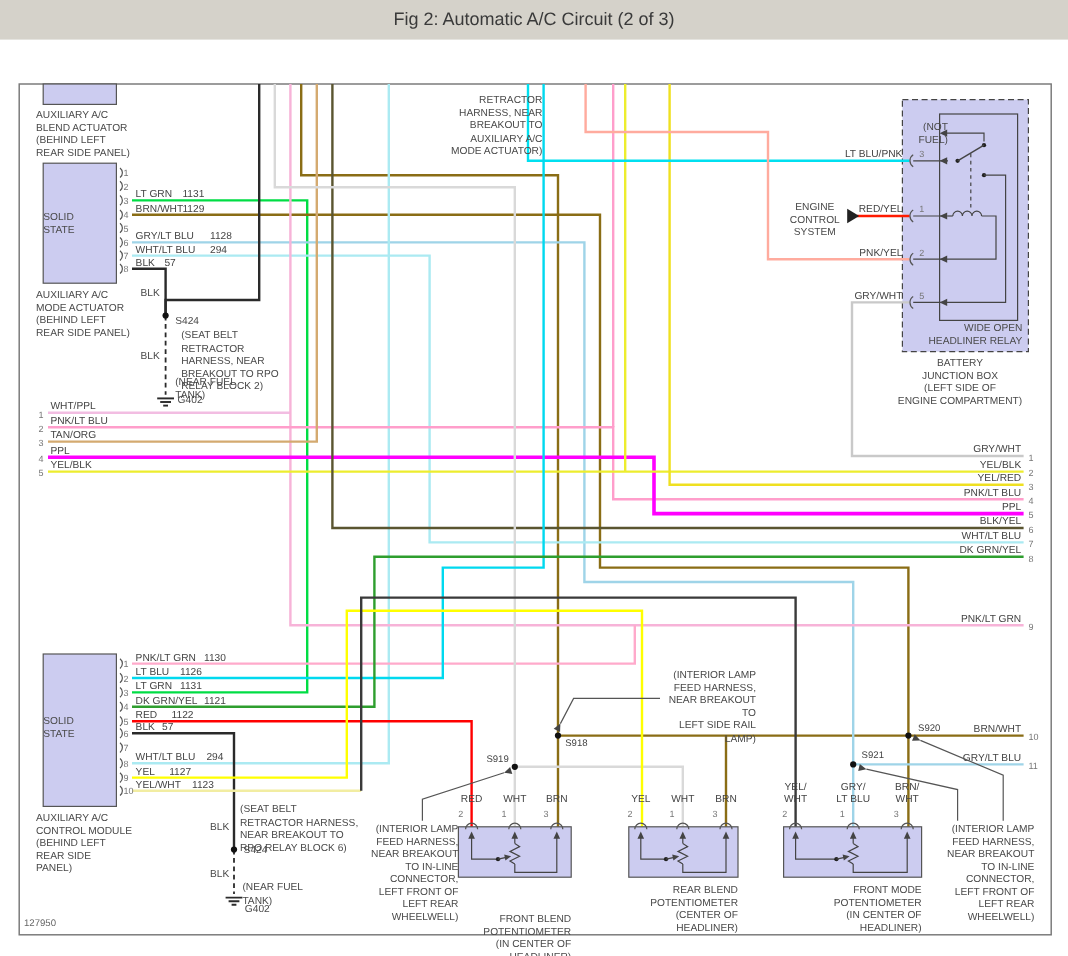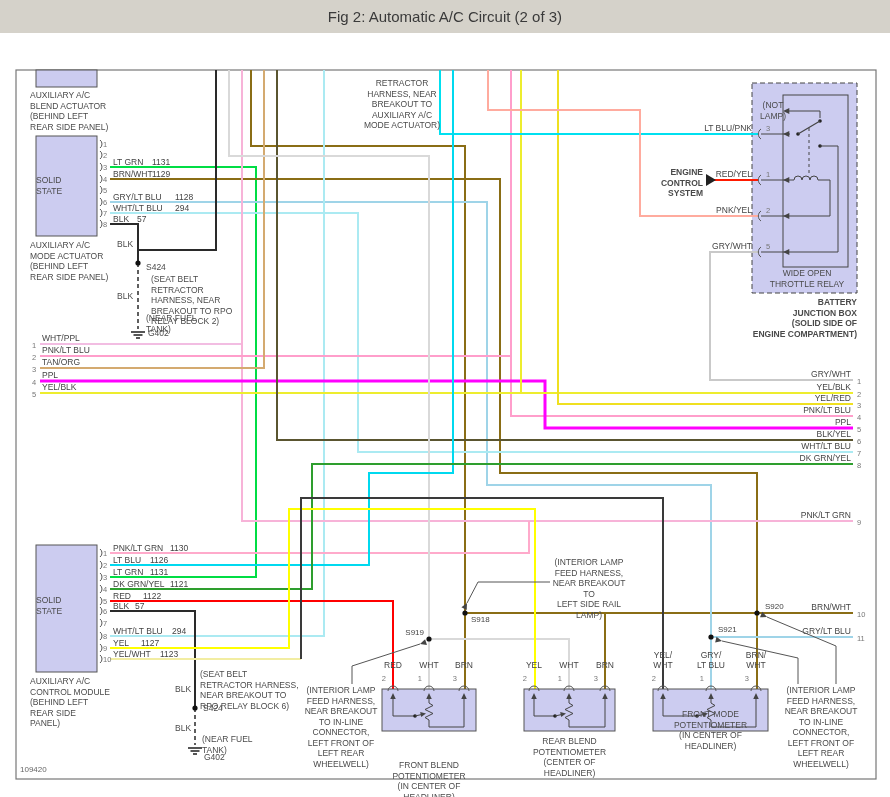--- a/index.html
+++ b/index.html
@@ -3,22 +3,22 @@
 <meta charset="utf-8">
 <style>
   html,body{margin:0;padding:0;background:#fff;}
   #stage{position:relative;width:890px;height:797px;background:#fff;overflow:hidden;
          font-family:"Liberation Sans",sans-serif;}
   .titlebar{position:absolute;left:0;top:0;width:890px;height:33px;background:#d5d2ca;
             display:flex;align-items:center;justify-content:center;
             font-size:15px;color:#3a3a3a;}
   .lbl{position:absolute;font-size:8.5px;line-height:10.5px;color:#4a4a4a;
        white-space:pre-line;}
-  .ctr{text-align:center;}
-  .rgt{text-align:right;font-weight:bold;}
+  .ctr{text-align:right;}
+  .rgt{text-align:center;}
   .solidstate{font-size:8.5px;color:#4a4a4a;text-align:left;}
   svg{position:absolute;left:0;top:0;}
   .docid{font-size:8px;color:#666;}
 </style>
 </head>
 <body>
 
 <div id="stage">
   <div class="titlebar">Fig 2: Automatic A/C Circuit (2 of 3)</div>
 
@@ -313,26 +313,26 @@
 RELAY BLOCK 2)</div>
   <div class="lbl" style="left:117px;top:291px">BLK</div>
   <div class="lbl" style="left:146px;top:313px;width:60px">(NEAR FUEL
 TANK)</div>
   <div class="lbl" style="left:148px;top:328px">G402</div>
 
   <div class="lbl rgt" style="left:655px;top:167px;width:48px">ENGINE
 CONTROL
 SYSTEM</div>
   <div class="lbl ctr" style="left:756px;top:100px;width:34px">(NOT
-LAMP)</div>
+FUEL)</div>
   <div class="lbl ctr" style="left:762px;top:268px;width:90px">WIDE OPEN
-THROTTLE RELAY</div>
+HEADLINER RELAY</div>
   <div class="lbl rgt" style="left:743px;top:297px;width:114px">BATTERY
 JUNCTION BOX
-(SOLID SIDE OF
+(LEFT SIDE OF
 ENGINE COMPARTMENT)</div>
 
   <div class="lbl ctr" style="left:548px;top:557px;width:82px">(INTERIOR LAMP
 FEED HARNESS,
 NEAR BREAKOUT TO
 LEFT SIDE RAIL
 LAMP)</div>
   <div class="lbl ctr" style="left:300px;top:685px;width:82px">(INTERIOR LAMP
 FEED HARNESS,
 NEAR BREAKOUT
@@ -362,19 +362,19 @@
   <div class="lbl" style="left:204px;top:752px">G402</div>
 
   <div class="lbl ctr" style="left:382px;top:760px;width:94px">FRONT BLEND
 POTENTIOMETER
 (IN CENTER OF
 HEADLINER)</div>
   <div class="lbl ctr" style="left:524px;top:736px;width:91px">REAR BLEND
 POTENTIOMETER
 (CENTER OF
 HEADLINER)</div>
-  <div class="lbl ctr" style="left:653px;top:709px;width:115px">FRONT MODE
+  <div class="lbl ctr" style="left:653px;top:736px;width:115px">FRONT MODE
 POTENTIOMETER
 (IN CENTER OF
 HEADLINER)</div>
 
-  <div class="lbl docid" style="left:20px;top:765px">109420</div>
+  <div class="lbl docid" style="left:20px;top:765px">127950</div>
 </div>
 
 </body></html>

